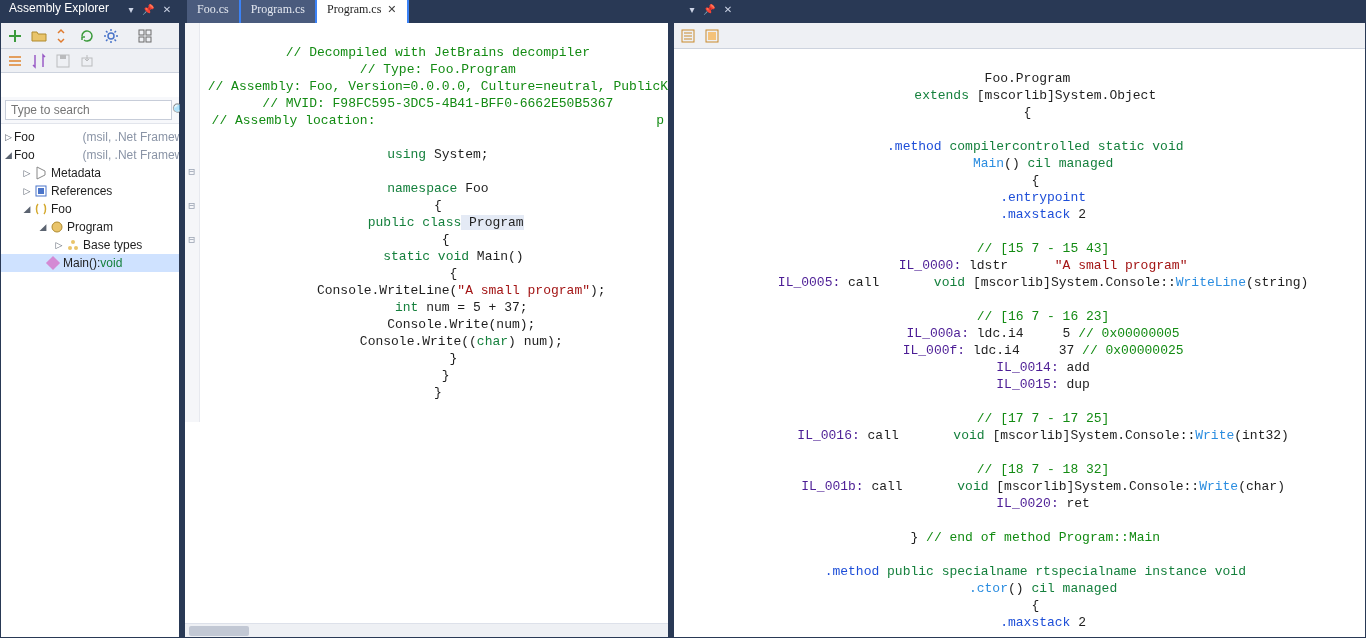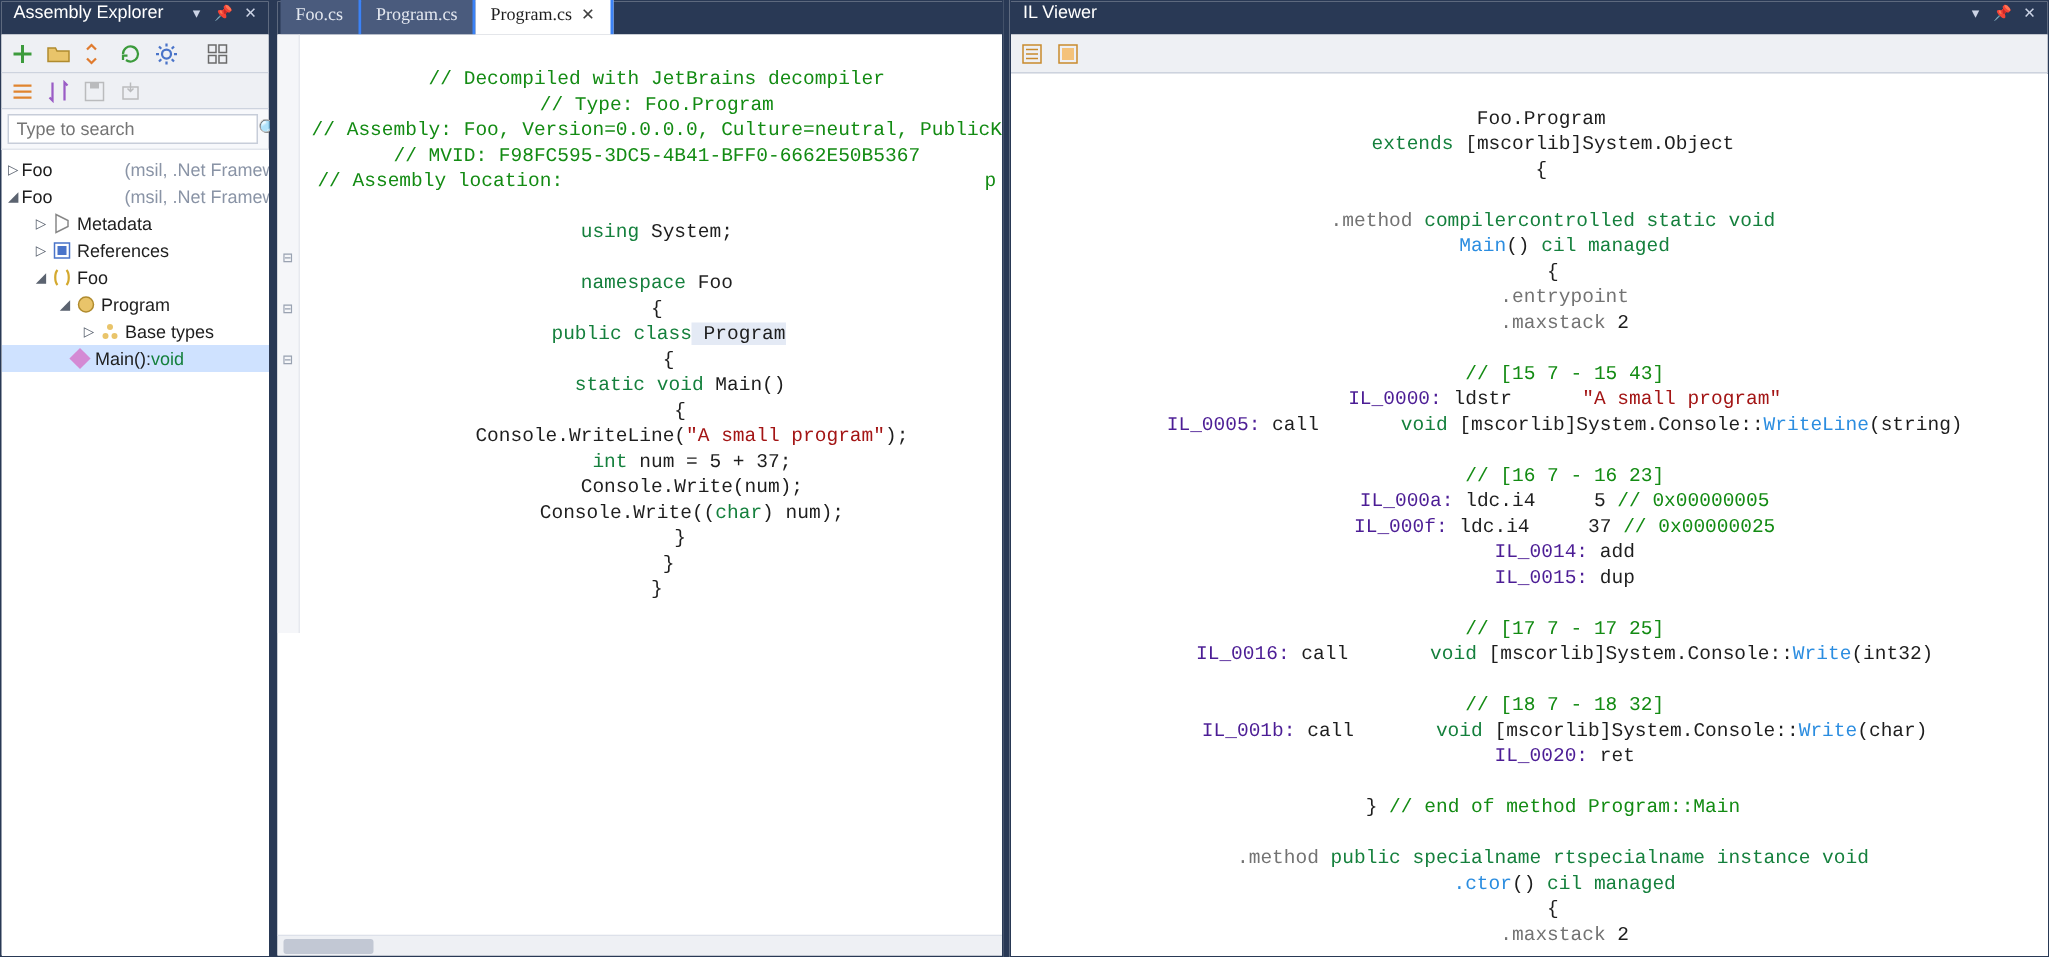--- a/index.html
+++ b/index.html
@@ -33,21 +33,21 @@
   .panel-header .hdr-icon {
     width: 16px; height: 16px; display:flex; align-items:center; justify-content:center;
     color:#ccd4e6; cursor:pointer; font-size:10px; margin-left:2px;
   }
   .toolbar {
     background:#eef0f4; height:26px; display:flex; align-items:center; padding:0 4px; gap:4px;
     border-bottom:1px solid #cdd3de;
   }
   .tb-ico { width:20px; height:20px; display:flex; align-items:center; justify-content:center; border-radius:2px; cursor:pointer;}
   .tb-ico svg { width:16px; height:16px; }
-  .search-row { display:flex; align-items:center; padding:3px 4px; border-bottom:1px solid #e2e5ec; background:#f7f8fb;}
+  .search-row { display:flex; align-items:center; padding:3px 4px; border-bottom:1px solid #e2e5ec; background:#f7f8fb;margin-top:24px;}
   .search-row input {
     flex:1; border:1px solid #c7cdd9; height:20px; padding:0 5px; font-size:12px; color:#6e7a8a;
   }
   .search-row .sicon { width:20px; text-align:center; color:#6e7a8a; cursor:pointer;}
   .tree {
     flex:1; overflow:auto; padding:4px 0; font-size:12px; color:#1e1e1e;
     background:#fff;
   }
   .tree .row {
     height:18px; display:flex; align-items:center; white-space:nowrap; padding-right:4px; cursor:default;
@@ -76,21 +76,21 @@
   .gutter {
     width:28px; background:#f5f6f9; border-right:1px solid #e7e9ef; text-align:center; color:#9aa3b2;
     font-family:Consolas,monospace; font-size:11px; user-select:none;
     padding-top:4px;
   }
   .gutter .g { height:17px; }
   .codelines { padding:4px 0 4px 8px; white-space:pre;text-align:center; }
   .tok-comment { color:#138b13; }
   .tok-kw { color:#15803d; }
   .tok-str { color:#a31515; }
-  .tok-dir { color:#737373; } 
+  .tok-dir { color:#1d4ed8; } 
   .tok-il  { color:#4c1d95; }
   .tok-method { color:#2b8de0; }
   .hl { background:#e4eaf5; }
   .il-panel .toolbar { height:26px; }
   
   .hscroll { height:14px; background:#eef0f4; border-top:1px solid #dde1ea; display:flex; align-items:center;}
   .hscroll .thumb { height:10px; background:#c2c8d4; border-radius:2px; margin-left:4px; width:60px; }
   
   #asm-panel { width:180px; flex:0 0 180px; }
   #editor-panel { flex:0 0 485px; width:485px; }
@@ -322,21 +322,20 @@
   </div>
   <div class="hscroll">
       <div class="thumb"></div>
     </div>
 </div>
 
 <div class="splitter-v"></div>
 
 <div id="il-panel" class="panel il-panel">
   <div class="panel-header">
-    <span class="title">IL Viewer</span>
     <span class="hdr-icon">▾</span>
     <span class="hdr-icon">📌</span>
     <span class="hdr-icon">✕</span>
   </div>
   <div class="toolbar">
     <span class="tb-ico">
         <svg viewBox="0 0 16 16">
           <rect x="2" y="2" width="12" height="12" fill="none" stroke="#c98a2d"></rect>
           <path d="M4 5h8M4 8h8M4 11h8" stroke="#c98a2d"></path>
         </svg>

